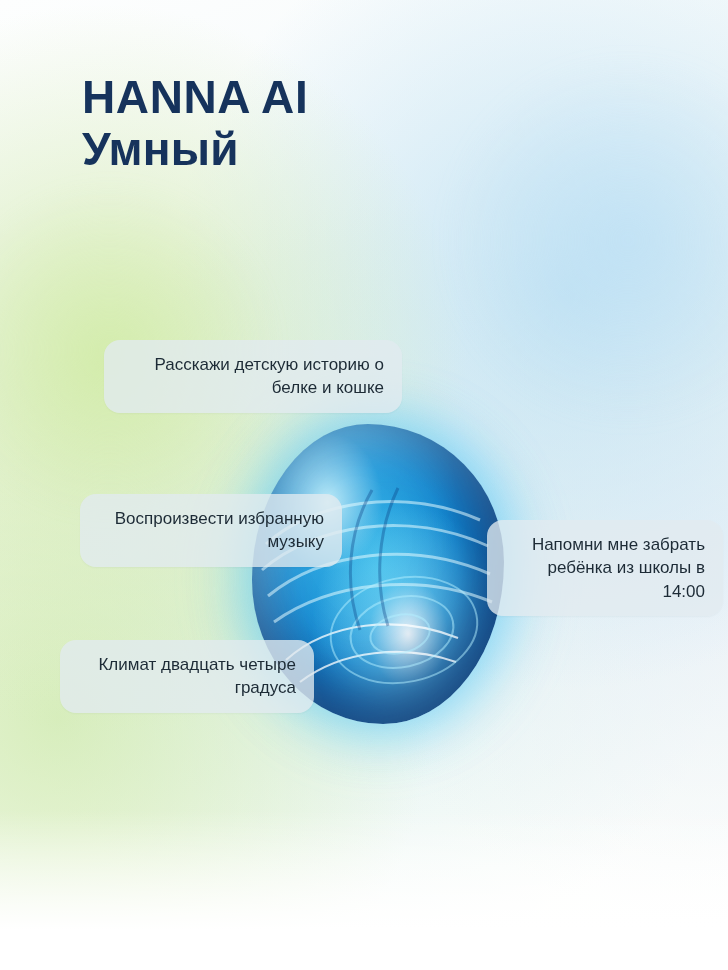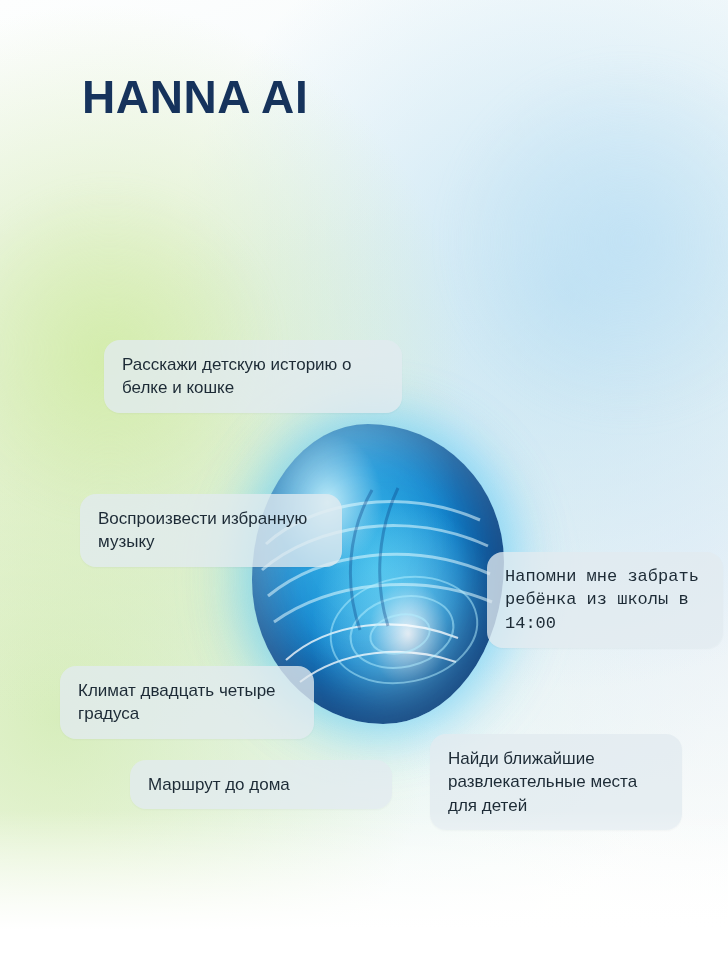--- a/index.html
+++ b/index.html
@@ -110,39 +110,41 @@
 
   .bubble {
     position: absolute;
     background: rgba(226, 234, 239, 0.78);
     color: #1d2b36;
     border-radius: 16px;
     padding: 13px 18px;
     font-size: 17px;
     line-height: 1.38;
     box-shadow: 0 1px 2px rgba(20, 40, 60, 0.04);
+    text-align: right;
   }
   .b-story  { left: 104px; top: 340px; width: 262px; }
   .b-screen { left: 463px; top: 408px; width: 190px; }
   .b-music  { left: 36px;  top: 494px; width: 226px; margin-left: 44px; }
-  .b-remind { left: 487px; top: 552px; width: 200px; font-family: Liberation Mono, monospace; }
-  .b-clima  { left: 60px;  top: 640px; width: 218px; margin-top: 26px; }
+  .b-remind { left: 487px; top: 520px; width: 200px; }
+  .b-clima  { left: 60px;  top: 640px; width: 218px; }
   .b-route  { left: 130px; top: 760px; width: 226px; text-align: left; }
   .b-fun    { left: 430px; top: 734px; width: 216px; }
 </style>
 </head>
 <body>
 
 <div class="poster">
 
   <div class="corner-glow-tl"></div>
   <div class="corner-glow-tr"></div>
 
   <div class="headline">
     <span class="brand">HANNA AI</span>
+    <span class="sub1">Умный</span>
   </div>
 
   <div class="orb-wrap">
     <div class="orb-halo"></div>
     <div class="orb">
       <svg viewBox="0 0 252 300" preserveAspectRatio="none">
         <g fill="none" stroke="rgba(225,250,255,0.55)" stroke-width="3">
           <path d="M14 120 C60 78, 150 62, 228 96"></path>
           <path d="M10 146 C62 100, 158 86, 236 122"></path>
           <path d="M16 172 C70 128, 160 116, 238 150"></path>
@@ -162,17 +164,15 @@
           <path d="M146 64 C126 106, 122 158, 136 202"></path>
         </g>
       </svg>
     </div>
   </div>
 
   <div class="bubble b-story">Расскажи детскую историю о белке и кошке</div>
   <div class="bubble b-music">Воспроизвести избранную музыку</div>
   <div class="bubble b-remind">Напомни мне забрать ребёнка из школы в 14:00</div>
   <div class="bubble b-clima">Климат двадцать четыре градуса</div>
-  <div class="bubble b-route">Маршрут до дома</div>
-  <div class="bubble b-fun">Найди ближайшие развлекательные места для детей</div>
 
   <div class="bottom-fade"></div>
 </div>
 
 </body></html>

